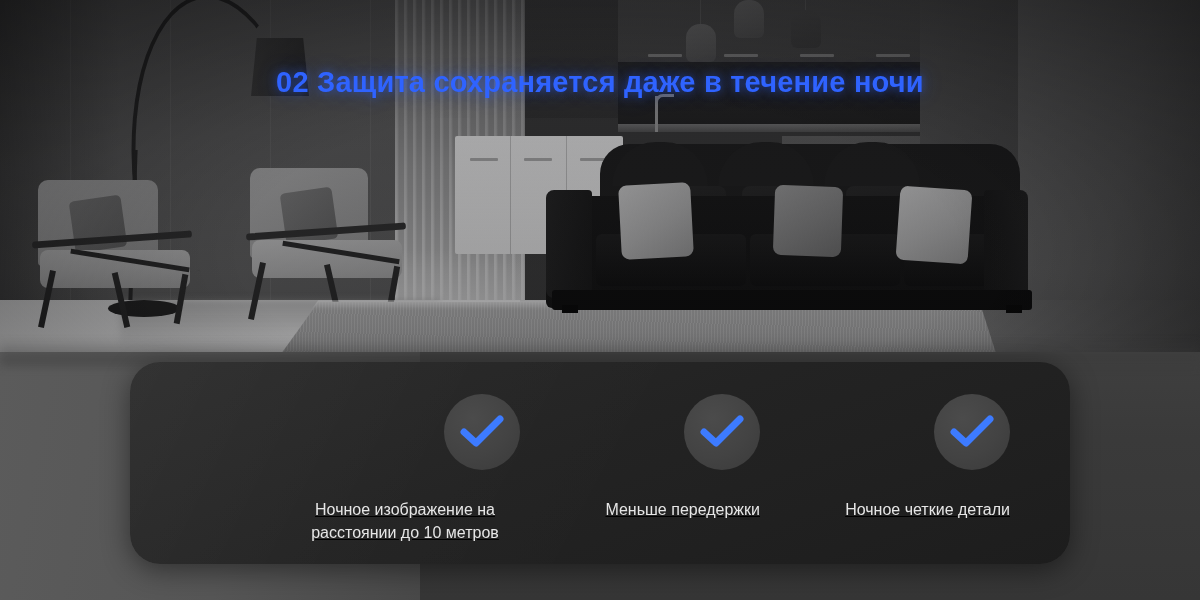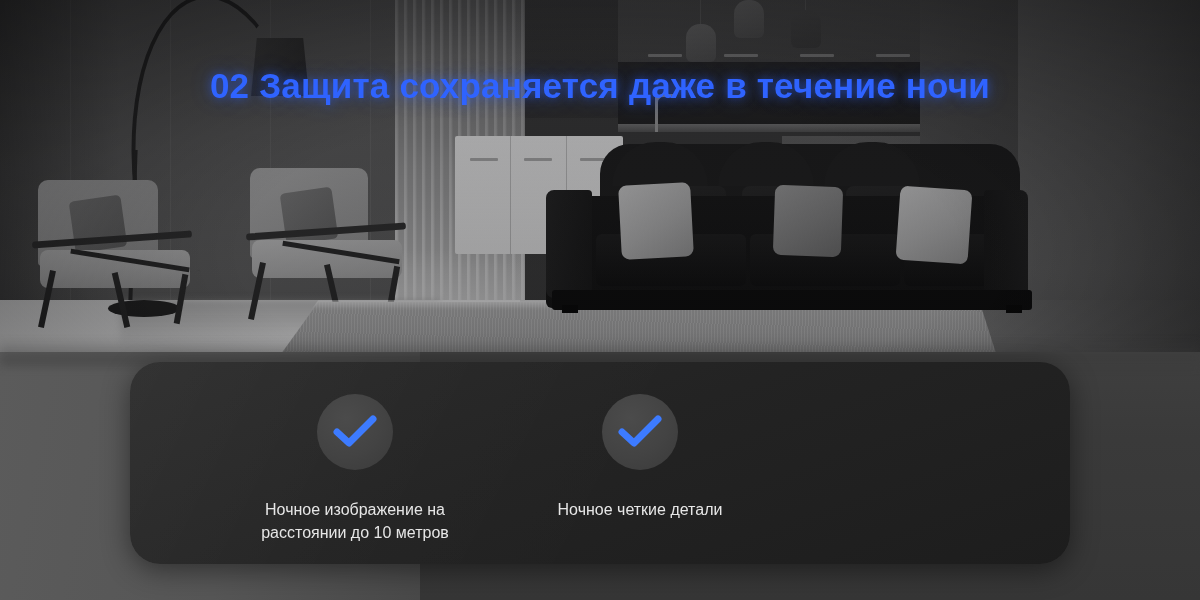--- a/index.html
+++ b/index.html
@@ -271,21 +271,21 @@
   .bottom-band-blend {
     position: absolute; left: 0; top: 340px; width: 1200px; height: 26px;
     background: linear-gradient(180deg, rgba(60,60,60,0) 0%, rgba(60,60,60,0.55) 100%);
     filter: blur(4px);
   }
 
   
   .title {
     position: absolute; left: 0; top: 66px; width: 1200px;
     text-align: center;
-    font-size: 35px;
+    font-size: 29px;
     font-weight: bold;
     letter-spacing: 0.2px;
     color: #2f63ff;
     text-shadow: 0 0 10px rgba(47,99,255,0.55), 0 0 22px rgba(47,99,255,0.30);
     white-space: nowrap;
   }
 
   
   .panel {
     position: absolute;
@@ -300,21 +300,21 @@
     background: linear-gradient(118deg, rgba(255,255,255,0.045) 0%, rgba(255,255,255,0.012) 32%, rgba(0,0,0,0) 55%);
     pointer-events: none;
   }
   .features {
     position: absolute; inset: 0;
     display: flex; align-items: flex-start;
     padding-top: 32px; box-sizing: border-box;
   }
   .feature {
     flex: 0 0 auto;
-    display: flex; flex-direction: column; align-items: center;
+    display: flex; flex-direction: column; align-items: flex-end; text-decoration: underline;
   }
   .feature:nth-child(1) { width: 330px; margin-left: 60px; }
   .feature:nth-child(2) { width: 240px; margin-left: 0px; }
   .feature:nth-child(3) { width: 230px; margin-left: 20px; }
 
   .check-circle {
     width: 76px; height: 76px; border-radius: 50%;
     background: radial-gradient(circle at 38% 32%, #4b4b4b 0%, #434343 55%, #3a3a3a 100%);
     display: flex; align-items: center; justify-content: center;
   }
@@ -450,20 +450,28 @@
 
       <div class="feature">
         <div class="check-circle">
           <svg width="44" height="34" viewBox="0 0 44 34" aria-hidden="true">
             <path d="M4 17 L16 28 L40 4" fill="none" stroke="#3d7bff" stroke-width="7" stroke-linecap="round" stroke-linejoin="round"></path>
           </svg>
         </div>
         <div class="feature-label">Ночное изображение на расстоянии до 10 метров</div>
       </div>
 
+      <div class="feature">
+        <div class="check-circle">
+          <svg width="44" height="34" viewBox="0 0 44 34" aria-hidden="true">
+            <path d="M4 17 L16 28 L40 4" fill="none" stroke="#3d7bff" stroke-width="7" stroke-linecap="round" stroke-linejoin="round"></path>
+          </svg>
+        </div>
+        <div class="feature-label">Меньше передержки</div>
+      </div>
 
       <div class="feature">
         <div class="check-circle">
           <svg width="44" height="34" viewBox="0 0 44 34" aria-hidden="true">
             <path d="M4 17 L16 28 L40 4" fill="none" stroke="#3d7bff" stroke-width="7" stroke-linecap="round" stroke-linejoin="round"></path>
           </svg>
         </div>
         <div class="feature-label">Ночное четкие детали</div>
       </div>
 

